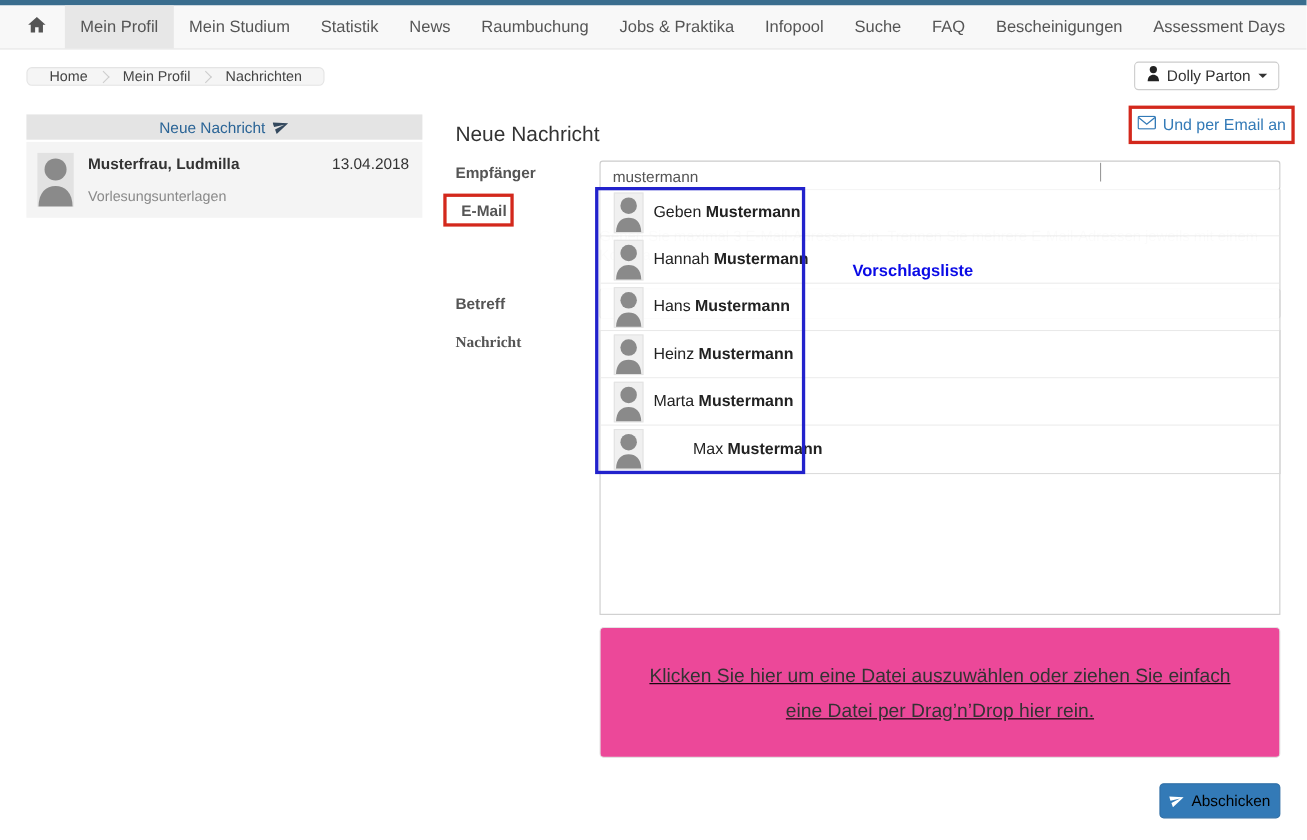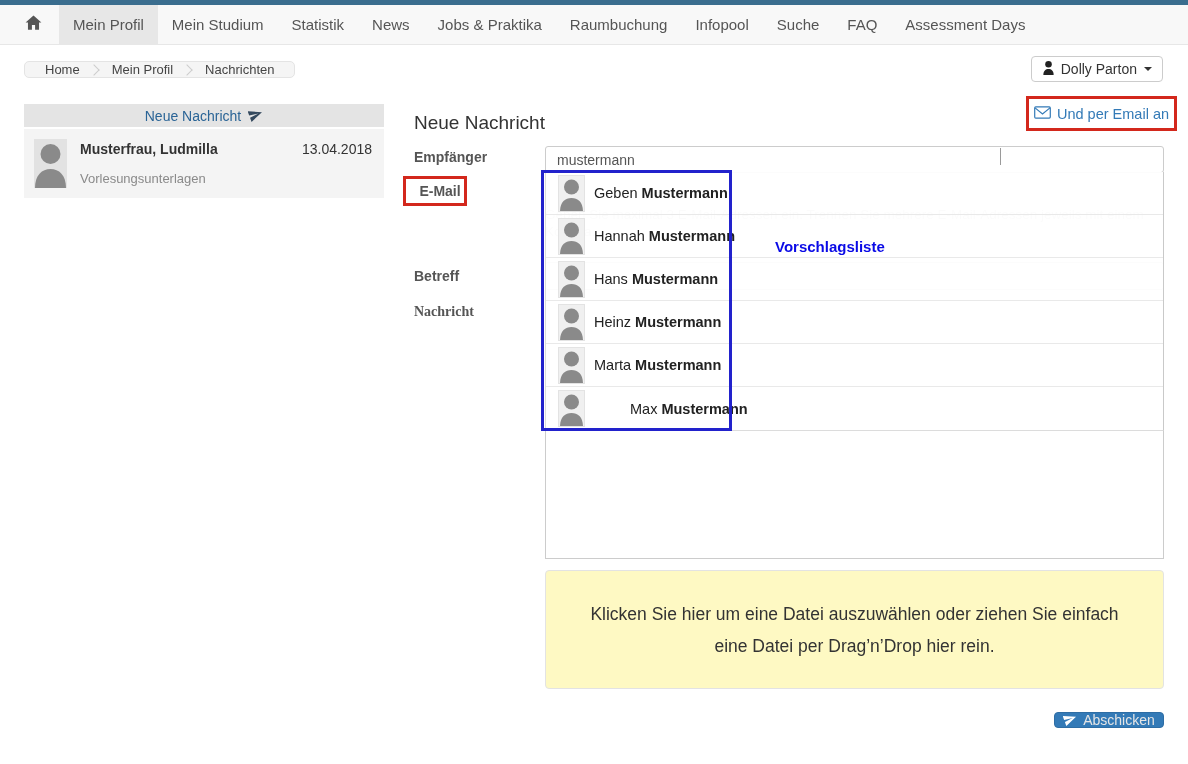--- a/index.html
+++ b/index.html
@@ -82,28 +82,28 @@
   .sg-avatar { width:27px; height:37px; background:#f0f0f0; border:1px solid #e3e3e3; overflow:hidden; margin-right:9px; }
   .sg-avatar svg { width:25px; height:36px; color:#8a8a8a; display:block; }
   .sg-name { font-size:14.5px; color:#222; }
   .sg-name b { font-weight:bold; }
 
   
   .blue-box { position:absolute; left:541px; top:170px; width:191px; height:261px; border:3px solid #2222cc; z-index:6; pointer-events:none; }
   .annot-label { position:absolute; left:775px; top:238px; font-size:15px; font-weight:bold; color:#0a0ae6; z-index:6; }
 
   
-  .dropzone { position:absolute; left:545px; top:570px; width:619px; height:119px; background:#fef9c3;
+  .dropzone { position:absolute; left:545px; top:570px; width:619px; height:119px; background:#ec4899;
               border:1px solid #e3e3e3; border-radius:4px; display:flex; align-items:center; justify-content:center;
-              cursor:pointer; }
+              cursor:pointer;text-decoration:underline; }
   .dropzone .dz-text { width:560px; text-align:center; font-size:17.5px; color:#333; line-height:32px; }
 
   
-  .submit-btn { position:absolute; left:1054px; top:712px; width:110px; height:16px; background:#337ab7;
-                border:1px solid #2e6da4; border-radius:4px; color:#e5e5e5; font-size:14px;
+  .submit-btn { position:absolute; left:1054px; top:712px; width:110px; height:32px; background:#337ab7;
+                border:1px solid #2e6da4; border-radius:4px; color:#000000; font-size:14px;
                 display:inline-flex; align-items:center; justify-content:center; cursor:pointer;
                 font-family:"Liberation Sans", sans-serif; }
   .submit-btn svg { width:14px; height:14px; margin-right:6px; }
 </style>
 </head>
 <body>
 
 <div class="stage">
 
   <div class="topstrip"></div>
@@ -113,25 +113,26 @@
       <span>
         <svg viewBox="0 0 24 24" width="19" height="19">
             <path fill="#555" d="M12 3 L2 12 h3 v9 h5 v-6 h4 v6 h5 v-9 h3 Z"></path>
           </svg>
       </span>
     </div>
     <div class="nav-item active">Mein Profil</div>
     <div class="nav-item">Mein Studium</div>
     <div class="nav-item">Statistik</div>
     <div class="nav-item">News</div>
+    <div class="nav-item">Raumbuchung</div>
     <div class="nav-item">Jobs &amp; Praktika</div>
-    <div class="nav-item">Raumbuchung</div>
     <div class="nav-item">Infopool</div>
     <div class="nav-item">Suche</div>
     <div class="nav-item">FAQ</div>
+    <div class="nav-item">Bescheinigungen</div>
     <div class="nav-item">Assessment Days</div>
   </div>
 
   <div class="breadcrumb">
     <span class="crumb">Home</span>
     <span class="crumb-sep"></span>
     <span class="crumb">Mein Profil</span>
     <span class="crumb-sep"></span>
     <span class="crumb">Nachrichten</span>
   </div>

